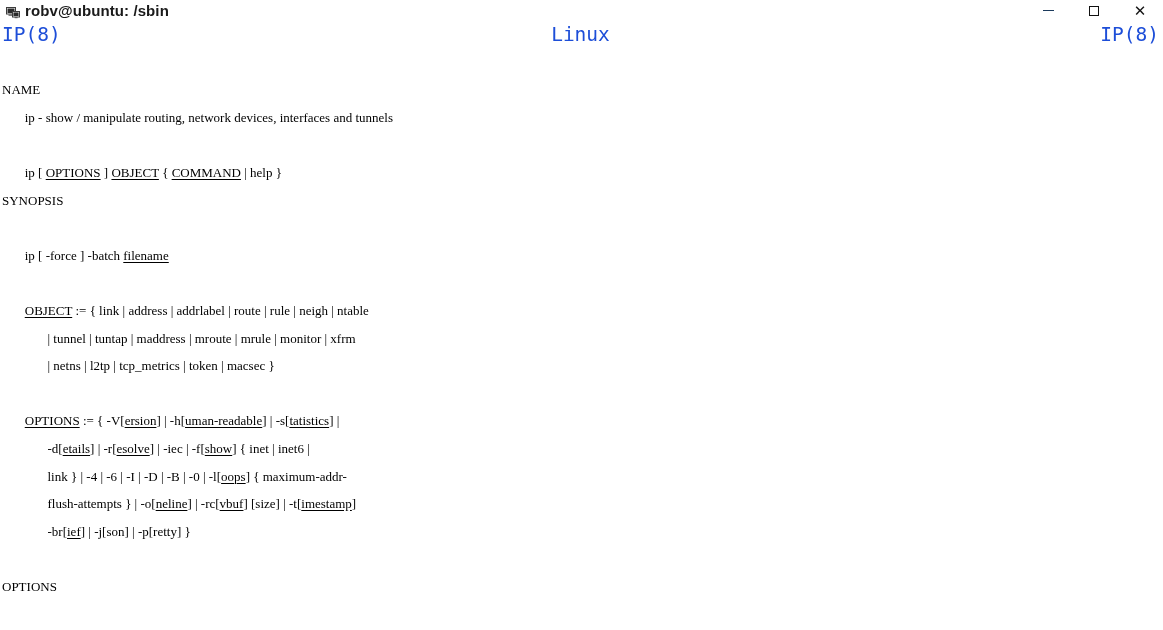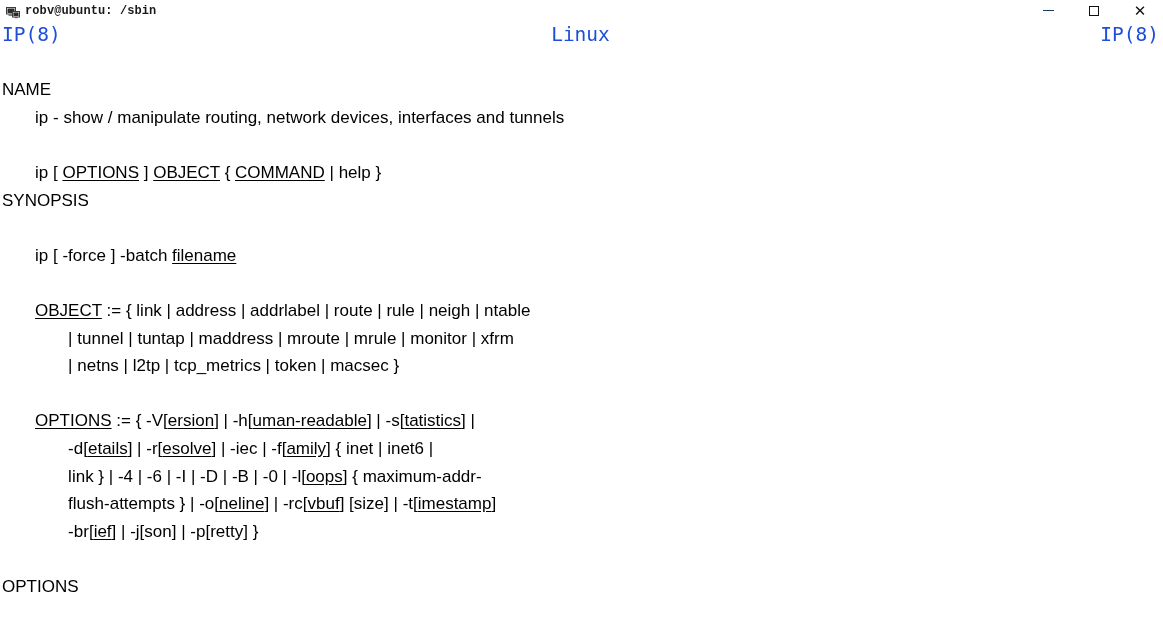--- a/index.html
+++ b/index.html
@@ -27,22 +27,22 @@
   }
   .tb-icon {
     width: 14px;
     height: 14px;
     flex: 0 0 14px;
     margin-right: 5px;
     position: relative;
     top: 0px;
   }
   .tb-title {
-    font-family: Liberation Mono, monospace;
-    font-size: 12px;
+    font-family: Liberation Sans, sans-serif;
+    font-size: 15px;
     font-weight: bold;
     color: #1a1a1a;
     letter-spacing: 0.1px;
     white-space: nowrap;
   }
   .tb-spacer { flex: 1 1 auto; }
   .tb-buttons {
     display: flex;
     align-items: center;
     height: 21px;
@@ -80,22 +80,22 @@
     color: #111111;
   }
 
   
   .page {
     position: relative;
     padding: 0;
     background: #ffffff;
   }
   .manline {
-    font-family: Liberation Sans, sans-serif;
-    font-size: 17px;
+    font-family: Liberation Serif, serif;
+    font-size: 13px;
     line-height: 27.6px;
     color: #000000;
     white-space: pre;
     letter-spacing: 0px;
     height: 27.6px;
   }
   .manline.blank { color: transparent; }
   .u { text-decoration: underline; text-underline-offset: 2px; }
   .headerline {
     display: flex;
@@ -155,21 +155,21 @@
       <div class="manline"><span>       ip [ </span><span class="u">OPTIONS</span><span> ] </span><span class="u">OBJECT</span><span> { </span><span class="u">COMMAND</span><span> | help }</span></div>
       <div class="manline"><span>SYNOPSIS</span></div>
       <div class="manline blank">&nbsp;</div>
       <div class="manline"><span>       ip [ -force ] -batch </span><span class="u">filename</span></div>
       <div class="manline blank">&nbsp;</div>
       <div class="manline"><span>       </span><span class="u">OBJECT</span><span> := { link | address | addrlabel | route | rule | neigh | ntable</span></div>
       <div class="manline"><span>              | tunnel | tuntap | maddress | mroute | mrule | monitor | xfrm</span></div>
       <div class="manline"><span>              | netns | l2tp | tcp_metrics | token | macsec }</span></div>
       <div class="manline blank">&nbsp;</div>
       <div class="manline"><span>       </span><span class="u">OPTIONS</span><span> := { -V[</span><span class="u">ersion</span><span>] | -h[</span><span class="u">uman-readable</span><span>] | -s[</span><span class="u">tatistics</span><span>] |</span></div>
-      <div class="manline"><span>              -d[</span><span class="u">etails</span><span>] | -r[</span><span class="u">esolve</span><span>] | -iec | -f[</span><span class="u">amily</span><span>] { inet | inet6 |</span></div>
+      <div class="manline"><span>              -d[</span><span class="u">etails</span><span>] | -r[</span><span class="u">esolve</span><span>] | -iec | -f[</span><span class="u">show</span><span>] { inet | inet6 |</span></div>
       <div class="manline"><span>              link } | -4 | -6 | -I | -D | -B | -0 | -l[</span><span class="u">oops</span><span>] { maximum-addr-</span></div>
       <div class="manline"><span>              flush-attempts } | -o[</span><span class="u">neline</span><span>] | -rc[</span><span class="u">vbuf</span><span>] [size] | -t[</span><span class="u">imestamp</span><span>]</span></div>
       <div class="manline"><span>              -br[</span><span class="u">ief</span><span>] | -j[son] | -p[retty] }</span></div>
       <div class="manline blank">&nbsp;</div>
       <div class="manline"><span>OPTIONS</span></div>
       <div class="manline"></div>
     </div>
 
 </div>
 

